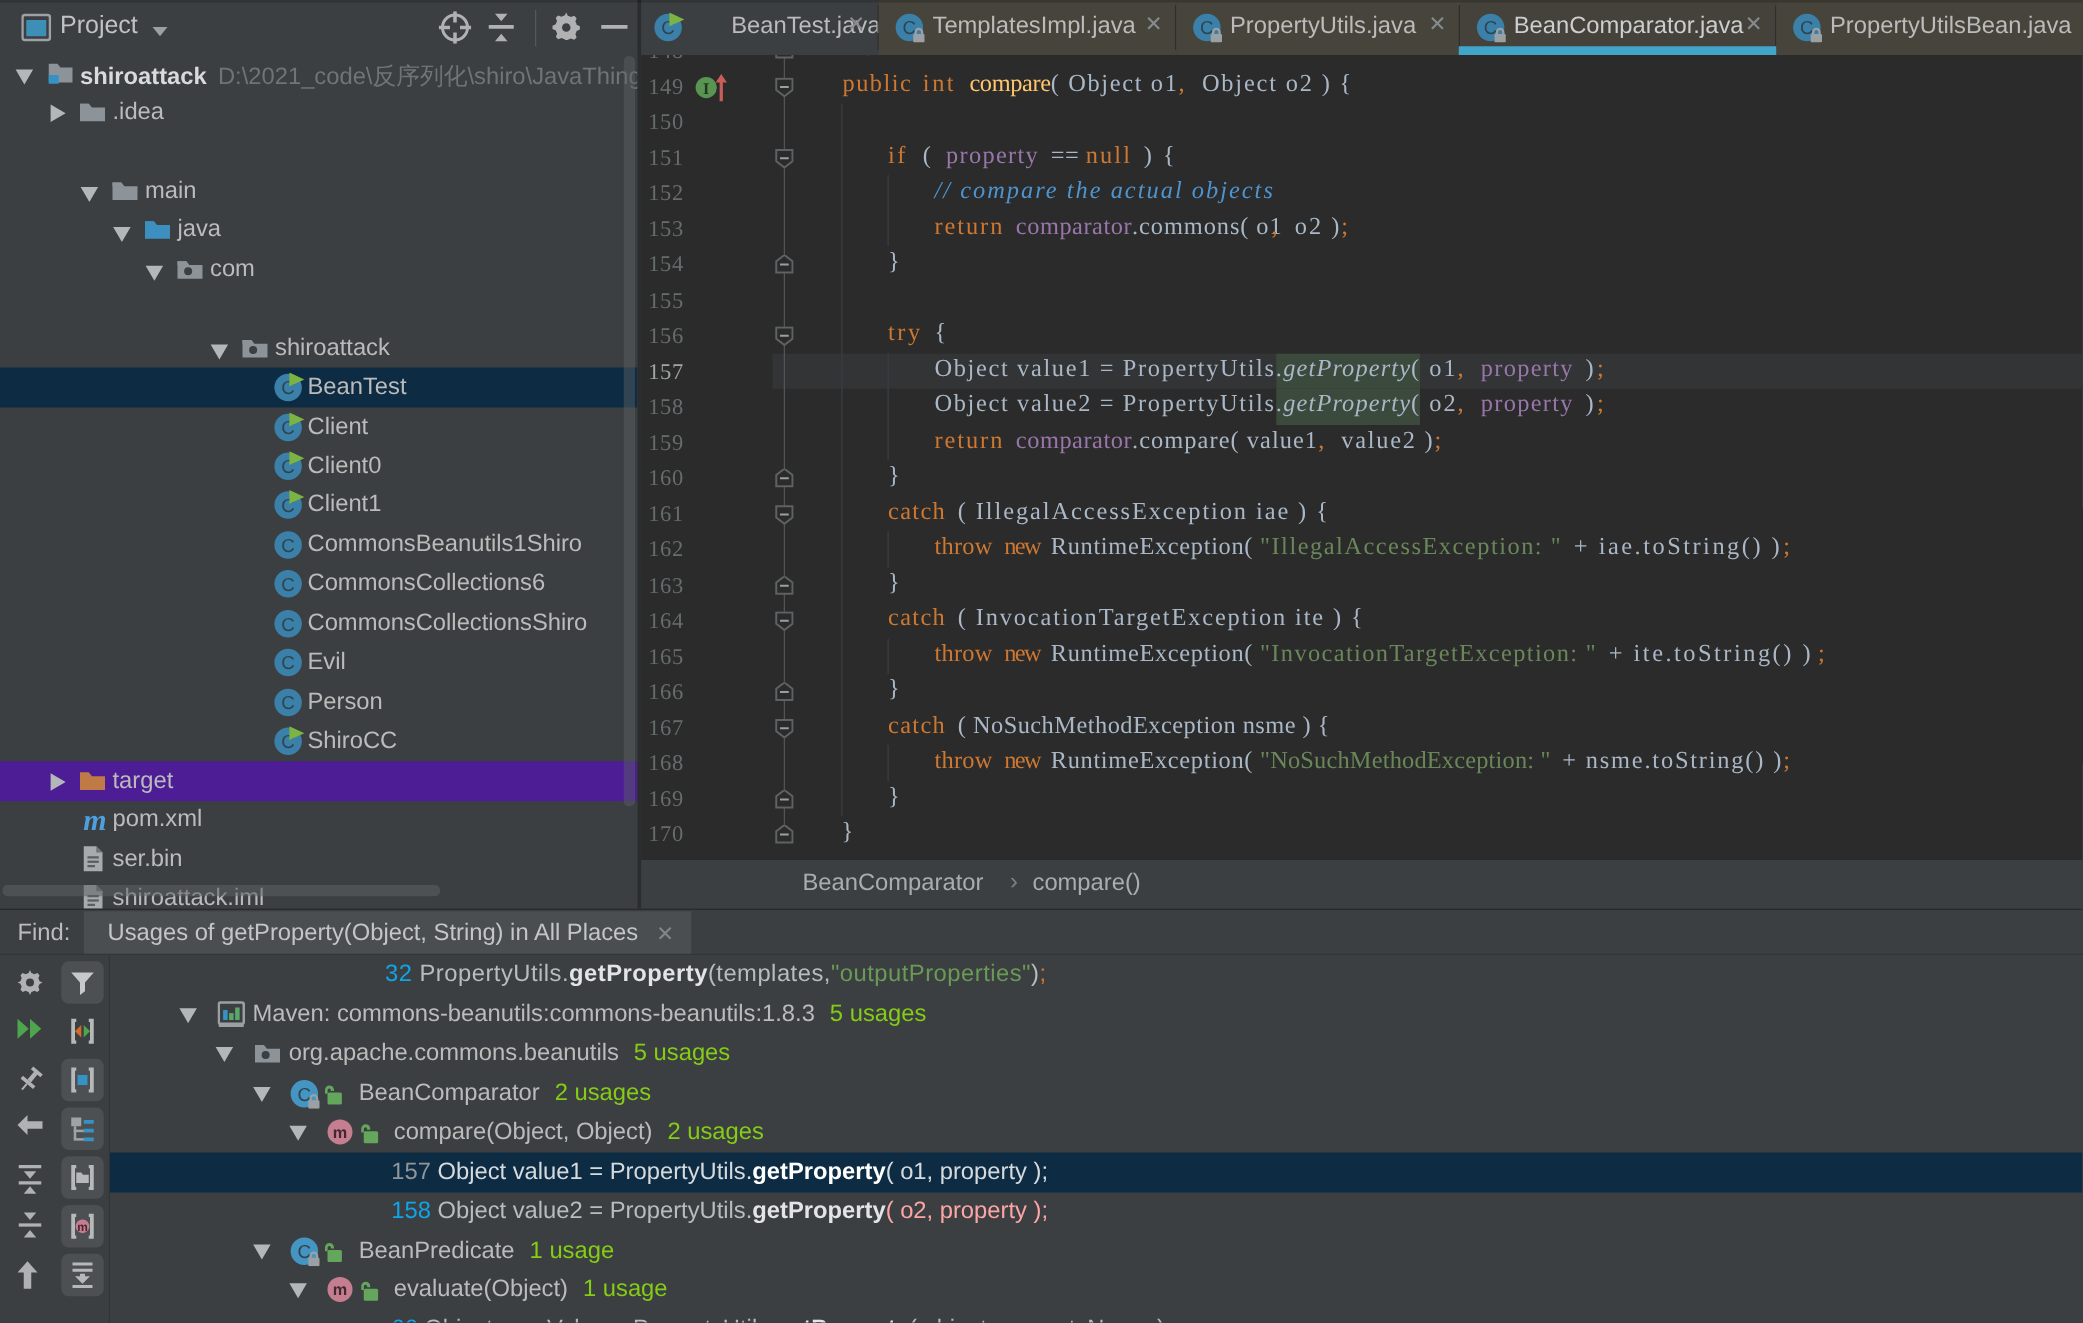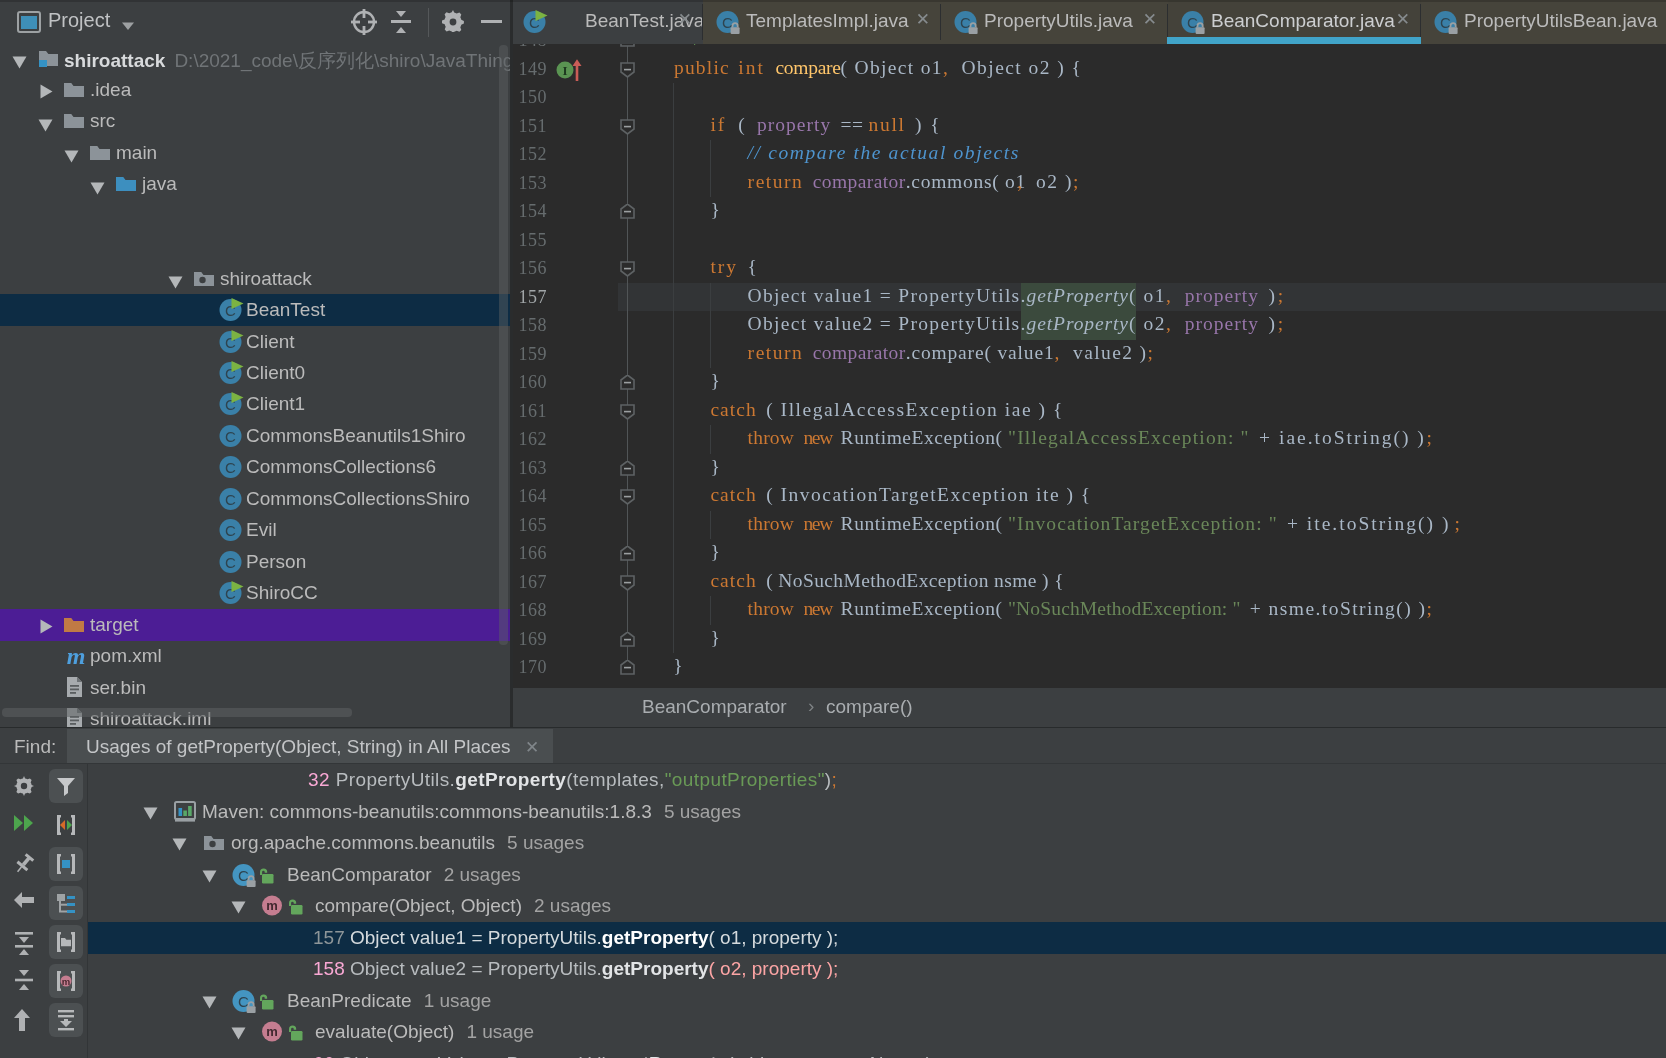--- a/index.html
+++ b/index.html
@@ -32,23 +32,23 @@
 #code .g{color:#629755}
 .hlbox{position:absolute;background:#3b4a3d}
 #line157{position:absolute;left:105px;top:238.75px;width:1048px;height:28.5px;background:#323436}
 .guide{position:absolute;width:1px;background:#3b3e40}
 #crumbs{left:513px;top:688px;width:1153px;height:39px;background:#3c3f41;color:#a9adb0;font-size:19px}
 #find{left:0;top:727px;width:1666px;height:331px;background:#3c3f41;border-top:1px solid #282b2c}
 #ftab{position:absolute;left:67px;top:1px;width:486px;height:35px;background:#4a4e50}
 #ftools{position:absolute;left:0;top:36px;width:88px;height:295px;border-right:1px solid #323537}
 .frow{position:absolute;height:32px;color:#bbbbbb;font-size:19px;white-space:nowrap}
 .frow.sel{background:#0d2c44}
-.usages{color:#a3a3a3;margin-left:12px}
+.usages{color:#84cc16;margin-left:12px}
 .bold{font-weight:bold;color:#e2e4e6}
-.lnum{color:#f9a8d4}
+.lnum{color:#0ea5e9}
 .btn{position:absolute;width:34px;height:34px;background:#4c5052;border-radius:6px}
 </style>
 </head>
 <body>
 <div id="stage">
   <div id="project" class="abs">
     <div id="phead" class="abs">
         <span class="abs" style="left:17px;top:10px"><svg width="24" height="24" viewBox="0 0 24 24" style="">
             <rect x="1" y="2" width="22" height="20" rx="2" fill="none" stroke="#9da1a3" stroke-width="2"></rect>
             <rect x="4" y="6" width="16" height="13" fill="#3e8fb8"></rect>
@@ -90,49 +90,50 @@
 <div class="trow" style="top:73.95px">
         <span class="abs" style="left:40px;top:8.5px"><svg width="13" height="15" viewBox="0 0 13 15" style="">
             <path d="M0.5 0.5 v14 l12 -7 z" fill="#b4b7b9"></path>
           </svg></span>
         <span class="abs" style="left:63px;top:4px"><svg width="22" height="22" viewBox="0 0 22 22" style="">
             <path d="M1 5 h7 l2.4 3 H21 v11 H1 z" fill="#8c9399"></path>
             <path d="M1 5 h7 l2.4 3 H1 z" fill="#8c9399"></path>
           </svg></span>
         <span class="abs" style="left:90px;top:5px">.idea</span>
       </div>
-<div class="trow" style="top:105.4px">
-        <span class="abs" style="left:38px;top:9.5px"><svg width="15" height="13" viewBox="0 0 15 13" style="">
-            <path d="M0.5 0.5 h14 l-7 12 z" fill="#b4b7b9"></path>
-          </svg></span>
-        <span class="abs" style="left:63px;top:4px"><svg width="22" height="22" viewBox="0 0 22 22" style="">
-            <path d="M1 5 h7 l2.4 3 H21 v11 H1 z" fill="#8c9399"></path>
-            <path d="M1 5 h7 l2.4 3 H1 z" fill="#8c9399"></path>
-          </svg></span>
-        <span class="abs" style="left:90px;top:5px">src</span>
-      </div>
 <div class="trow" style="top:136.85px">
         <span class="abs" style="left:64px;top:9.5px"><svg width="15" height="13" viewBox="0 0 15 13" style="">
             <path d="M0.5 0.5 h14 l-7 12 z" fill="#b4b7b9"></path>
           </svg></span>
         <span class="abs" style="left:89px;top:4px"><svg width="22" height="22" viewBox="0 0 22 22" style="">
             <path d="M1 5 h7 l2.4 3 H21 v11 H1 z" fill="#8c9399"></path>
             <path d="M1 5 h7 l2.4 3 H1 z" fill="#8c9399"></path>
           </svg></span>
         <span class="abs" style="left:116px;top:5px">main</span>
       </div>
 <div class="trow" style="top:168.3px">
         <span class="abs" style="left:90px;top:9.5px"><svg width="15" height="13" viewBox="0 0 15 13" style="">
             <path d="M0.5 0.5 h14 l-7 12 z" fill="#b4b7b9"></path>
           </svg></span>
         <span class="abs" style="left:115px;top:4px"><svg width="22" height="22" viewBox="0 0 22 22" style="">
             <path d="M1 5 h7 l2.4 3 H21 v11 H1 z" fill="#3d8fbf"></path>
             <path d="M1 5 h7 l2.4 3 H1 z" fill="#3d8fbf"></path>
           </svg></span>
         <span class="abs" style="left:142px;top:5px">java</span>
+      </div>
+<div class="trow" style="top:199.75px">
+        <span class="abs" style="left:116px;top:9.5px"><svg width="15" height="13" viewBox="0 0 15 13" style="">
+            <path d="M0.5 0.5 h14 l-7 12 z" fill="#b4b7b9"></path>
+          </svg></span>
+        <span class="abs" style="left:141px;top:4px"><svg width="22" height="22" viewBox="0 0 22 22" style="">
+            <path d="M1 5 h7 l2.4 3 H21 v11 H1 z" fill="#8c9399"></path>
+            <path d="M1 5 h7 l2.4 3 H1 z" fill="#8c9399"></path>
+            <circle cx="9.5" cy="13" r="3.2" fill="#3c3f41"></circle>
+          </svg></span>
+        <span class="abs" style="left:168px;top:5px">com</span>
       </div>
 <div class="trow" style="top:262.65px">
         <span class="abs" style="left:168px;top:9.5px"><svg width="15" height="13" viewBox="0 0 15 13" style="">
             <path d="M0.5 0.5 h14 l-7 12 z" fill="#b4b7b9"></path>
           </svg></span>
         <span class="abs" style="left:193px;top:4px"><svg width="22" height="22" viewBox="0 0 22 22" style="">
             <path d="M1 5 h7 l2.4 3 H21 v11 H1 z" fill="#8c9399"></path>
             <path d="M1 5 h7 l2.4 3 H1 z" fill="#8c9399"></path>
             <circle cx="9.5" cy="13" r="3.2" fill="#3c3f41"></circle>
           </svg></span>

